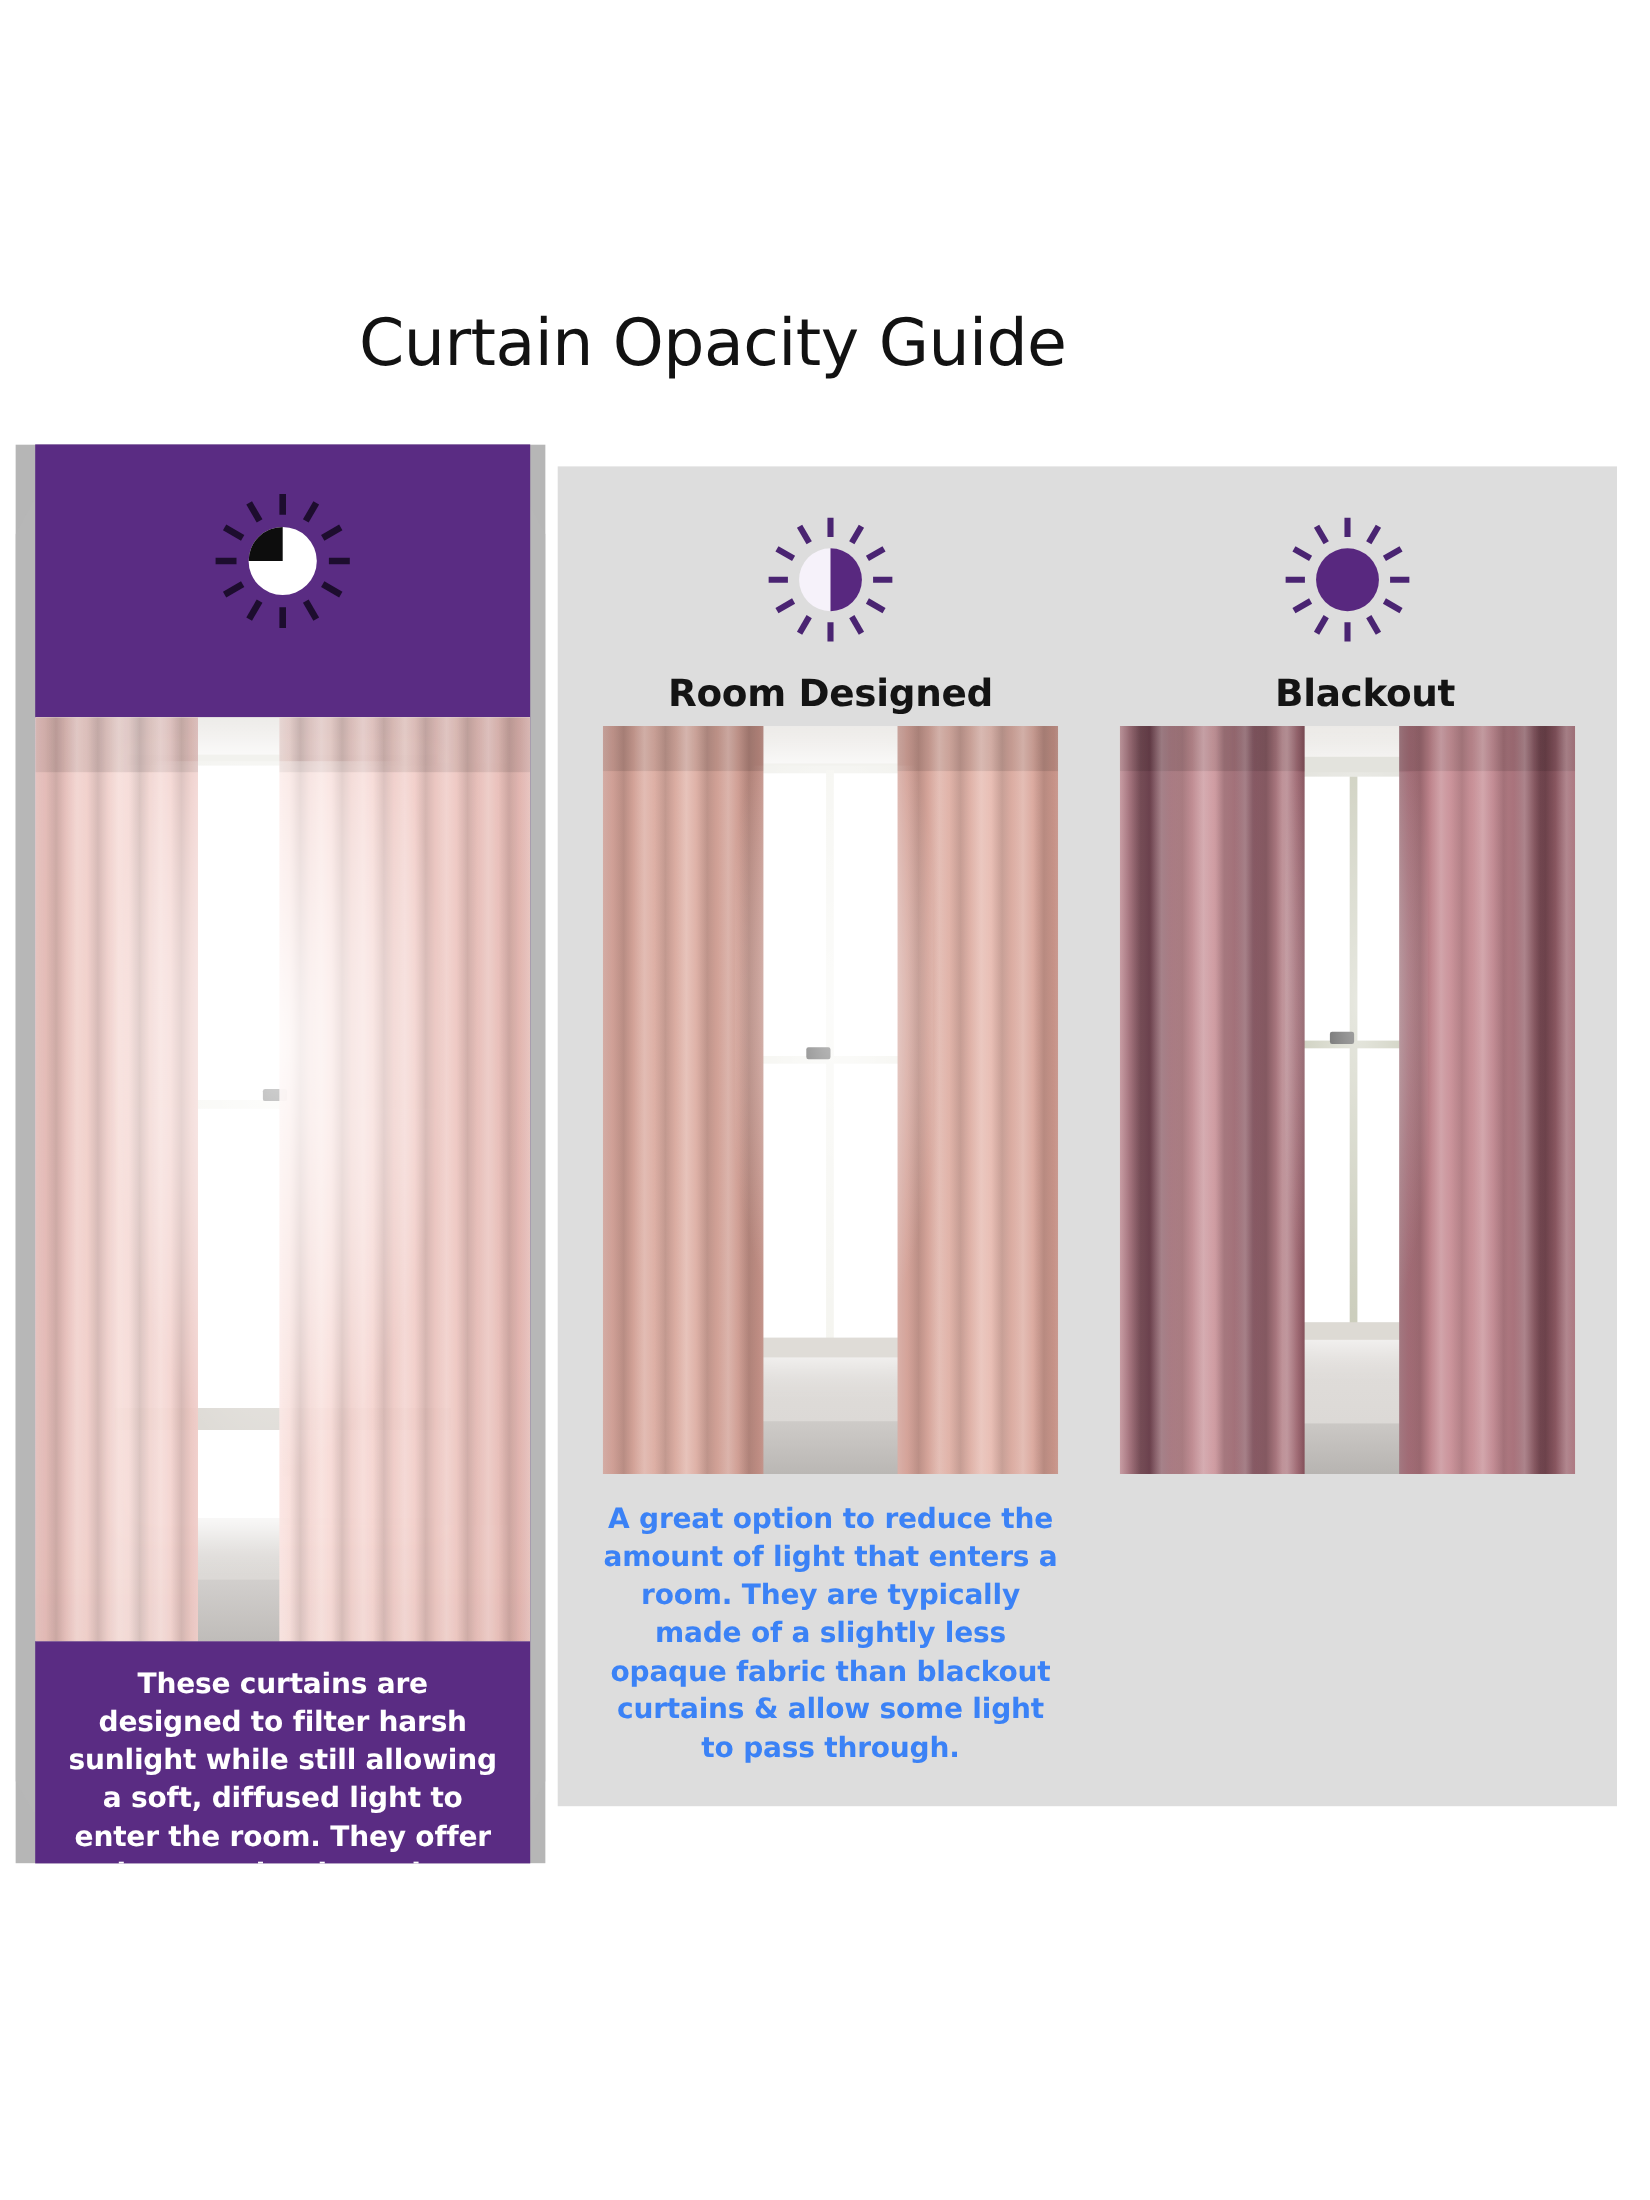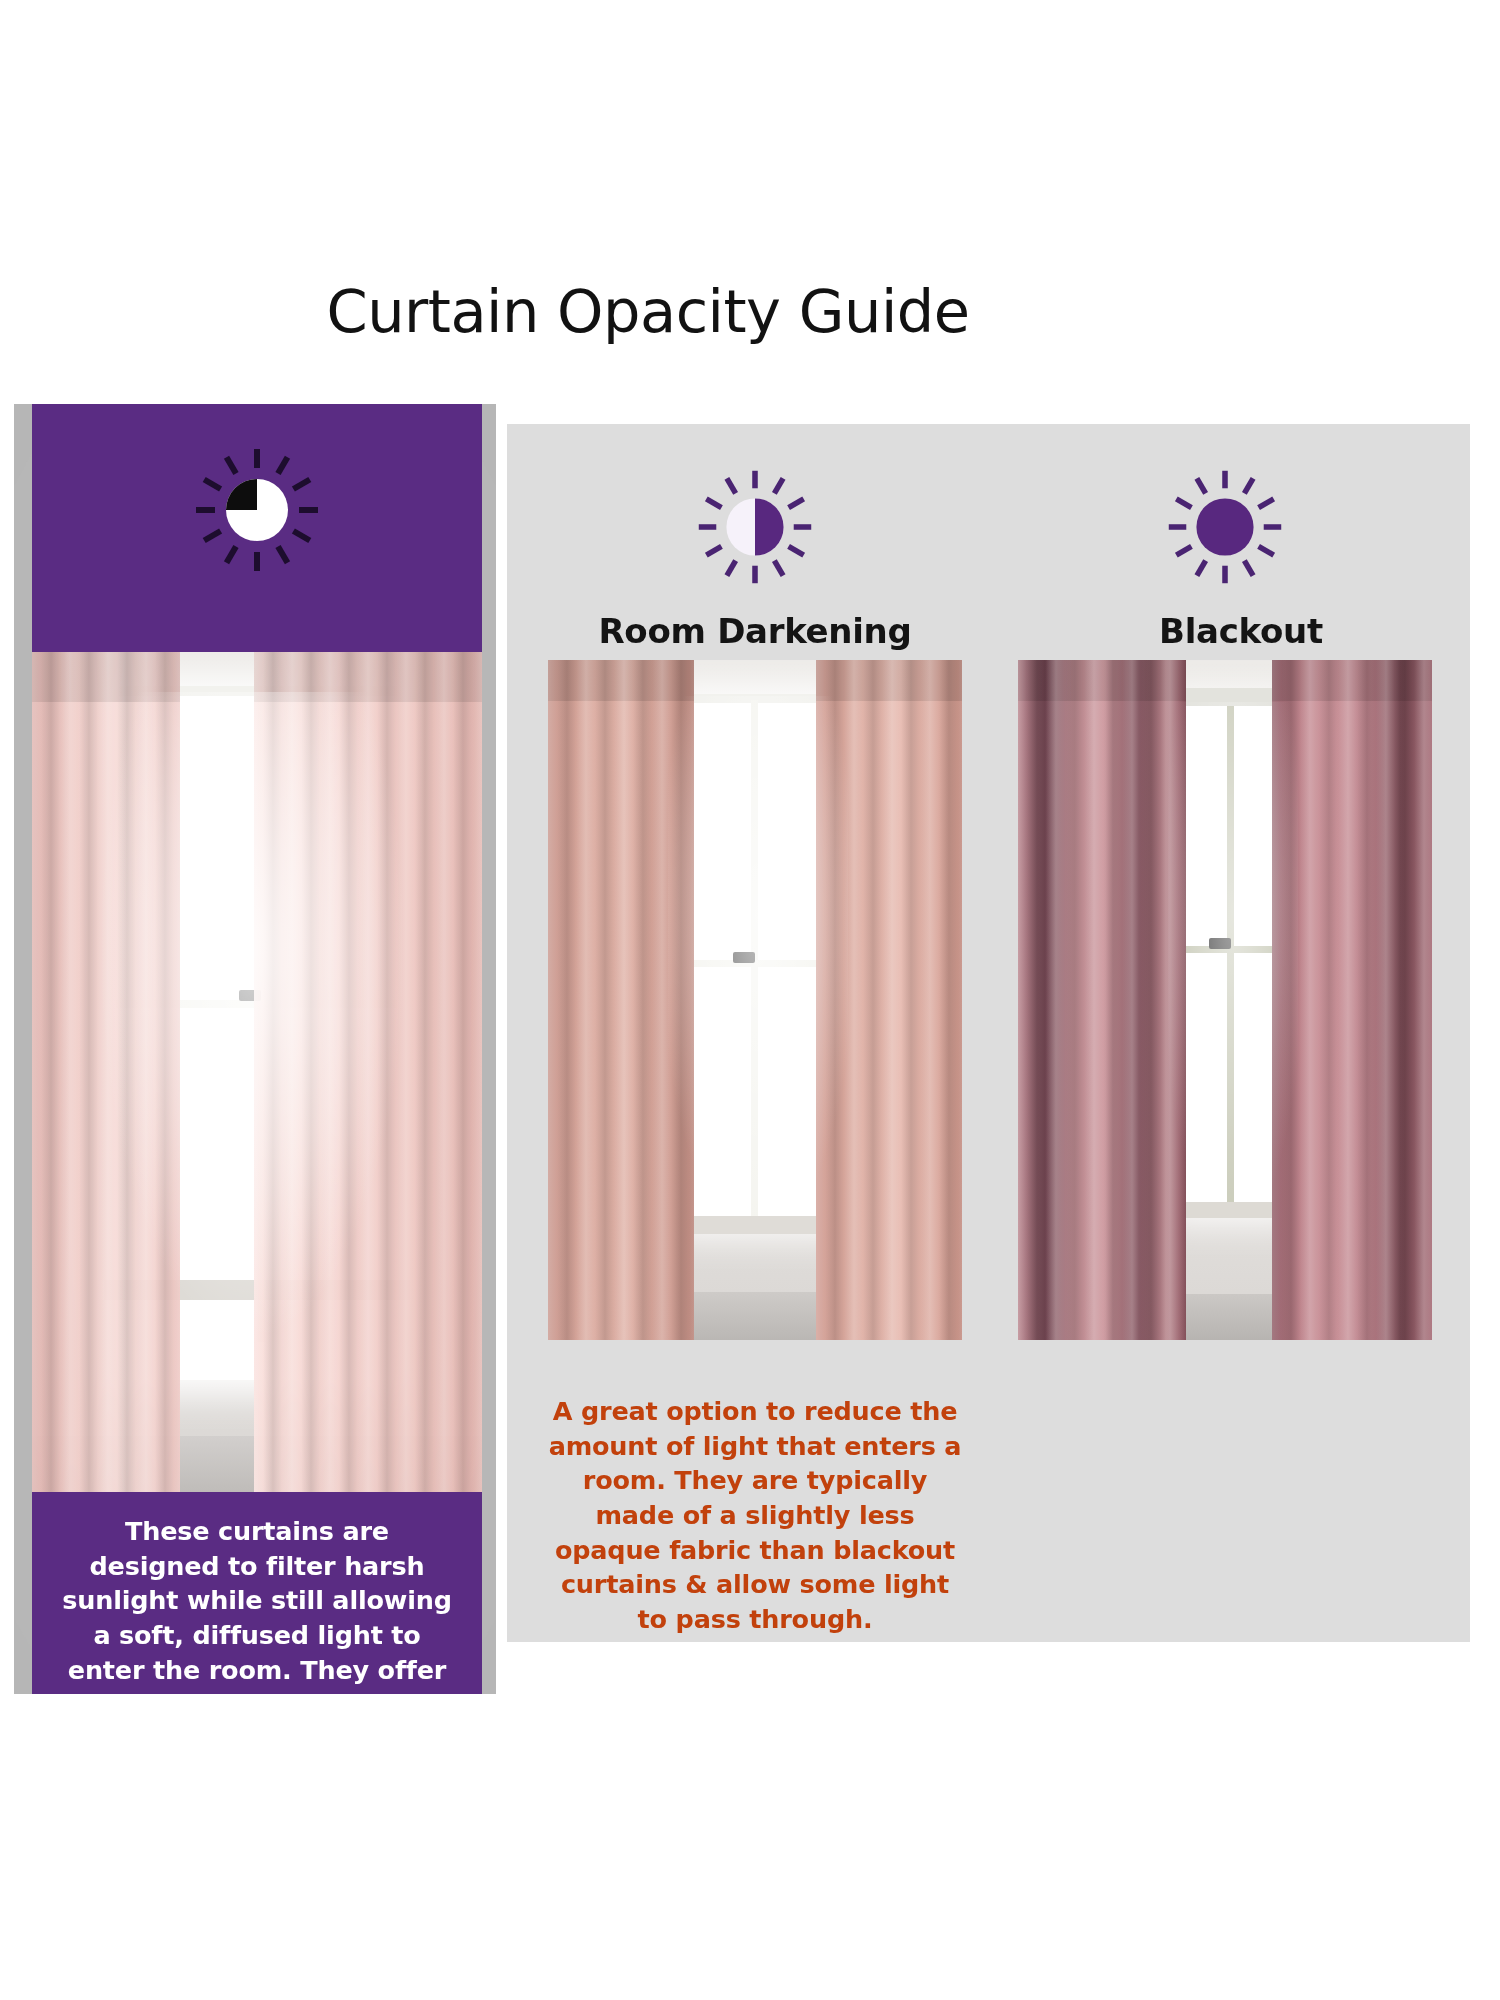--- a/index.html
+++ b/index.html
@@ -143,21 +143,21 @@
   
   .caption {
     text-align: center;
     font-family: "DejaVu Sans", "Liberation Sans", sans-serif;
     font-weight: 700;
     font-size: 25.5px;
     line-height: 1.36;
     letter-spacing: -0.2px;
   }
   .caption-sheer { color: #ffffff; }
-  .caption-dark  { color: #c2410c; margin-top: 30px; }
+  .caption-dark  { color: #3b82f6; }
 </style>
 </head>
 <body>
 
 <div class="title">Curtain Opacity Guide</div>
 
 <div class="gray-panel"></div>
 
 <div class="sheer-shadow"></div>
 <div class="sheer-bevel-l"></div>
@@ -231,21 +231,21 @@
         <line x1="11.2" y1="94.5" x2="27.6" y2="85"></line>
         <line x1="3" y1="64" x2="22" y2="64"></line>
         <line x1="11.2" y1="33.5" x2="27.6" y2="43"></line>
         <line x1="33.5" y1="11.2" x2="43" y2="27.6"></line>
       </g>
       <circle cx="64" cy="64" r="31" fill="#f6f2fa"></circle>
       <path d="M64 33 A31 31 0 0 1 64 95 Z" fill="#58287f"></path>
     </svg>
   </div>
 
-  <div class="heading heading-dark" style="position:absolute;left:0;top:190px;width:430px;">Room Darkening</div>
+  <div class="heading heading-dark" style="position:absolute;left:0;top:190px;width:430px;">Room Designed</div>
 
   <div class="photo" style="position:absolute;left:8px;top:236px;width:414px;height:680px;">
     <div class="photo-inner">
       <div class="wall"></div>
       <div class="window" style="left:134px;top:40px;width:150px;height:520px;"></div>
       <div class="win-frame" style="left:128px;top:34px;width:162px;height:9px;"></div>
       <div class="win-mullion-v" style="left:203px;top:40px;height:520px;width:7px;background:#f4f4ef;transform:none;"></div>
       <div class="win-mullion-h" style="left:134px;width:150px;top:300px;height:7px;background:#f4f4ef;"></div>
       <div class="win-latch" style="left:196px;top:292px;"></div>
       <div class="win-sill" style="left:118px;top:556px;width:182px;height:18px;background:#dfdcd7;"></div>

